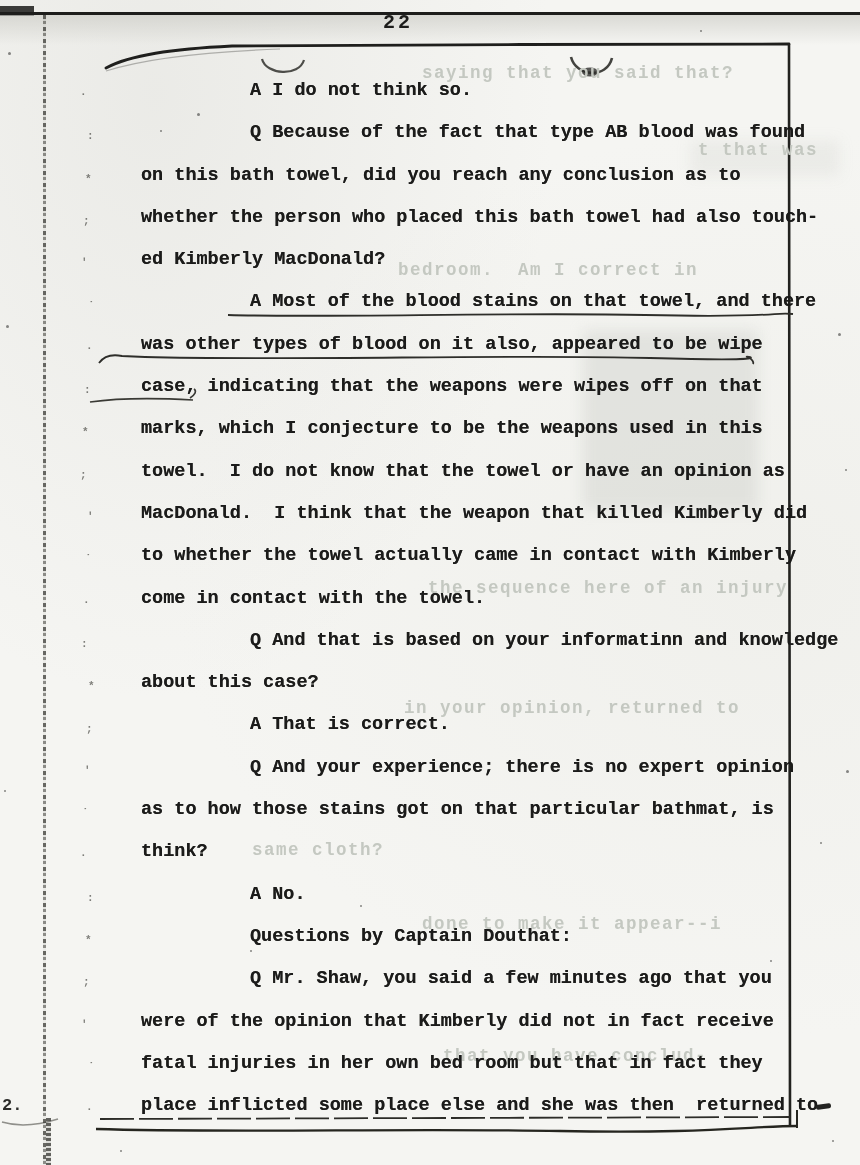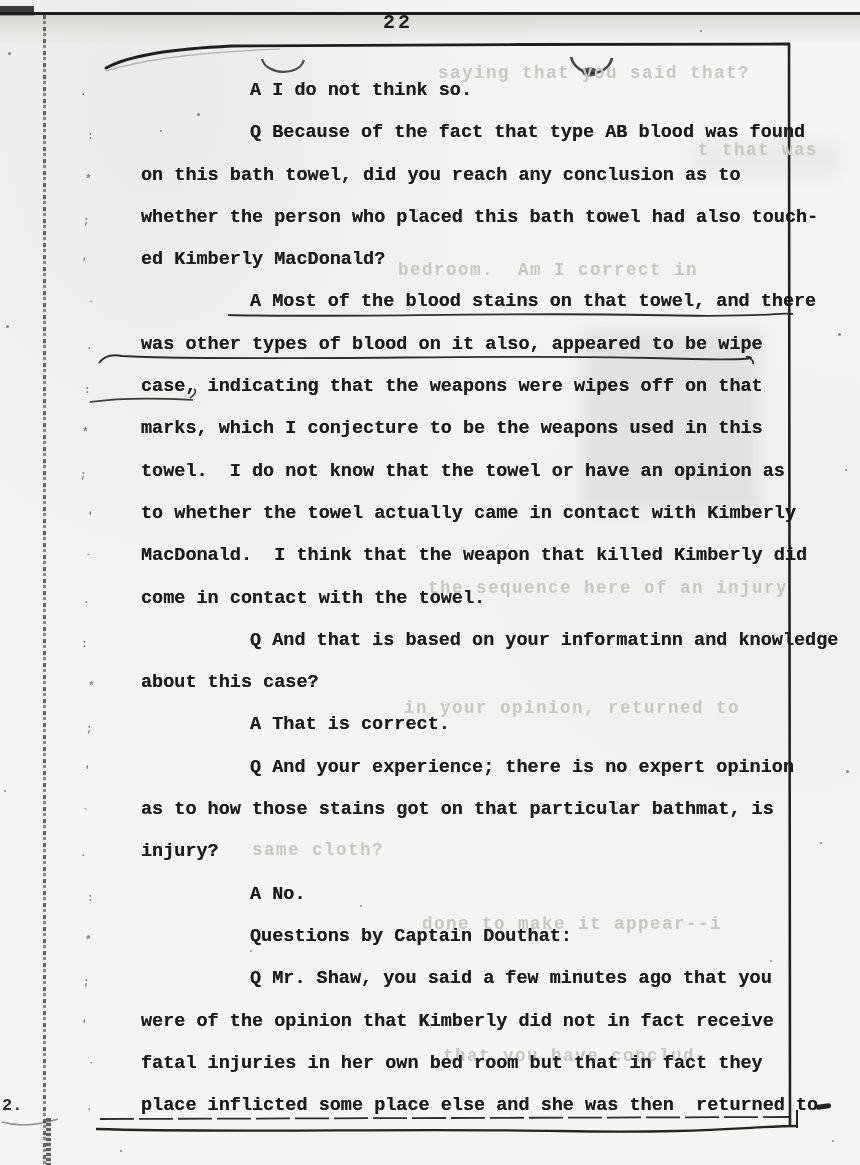--- a/index.html
+++ b/index.html
@@ -103,50 +103,50 @@
     <path d="M90,402 C118,398 158,398 193,400 M190,398 C195,395 197,391 194,389" fill="none" stroke="#3a3a35" stroke-width="1.6"></path>
 
     <path d="M262,59 C266,75 299,77 304,60" fill="none" stroke="#4d4d49" stroke-width="2.2"></path>
     <path d="M571,57 C576,77 607,79 612,58" fill="none" stroke="#43433f" stroke-width="2.6"></path>
     <ellipse cx="590" cy="72" rx="8" ry="4.5" fill="rgba(45,45,42,.8)"></ellipse>
 
     <path d="M2,1122 C22,1128 42,1124 58,1119" fill="none" stroke="rgba(60,60,55,.55)" stroke-width="1.5"></path>
   </svg>
 
   <div id="ghosts">
-      <div class="ghost" style="left: 438px; top: 63px;">saying that you said that?</div>
+      <div class="ghost" style="left: 422px; top: 63px;">saying that you said that?</div>
       <div class="ghost" style="left: 698px; top: 140px;">t that was</div>
       <div class="ghost" style="left: 398px; top: 232px; margin-top: 28px;">bedroom.  Am I correct in</div>
       <div class="ghost" style="left: 428px; top: 578px;">the sequence here of an injury</div>
       <div class="ghost" style="left: 404px; top: 698px;">in your opinion, returned to</div>
       <div class="ghost" style="left: 252px; top: 840px;">same cloth?</div>
       <div class="ghost" style="left: 422px; top: 914px;">done to make it appear--i</div>
       <div class="ghost" style="left: 443px; top: 1046px;">that you have conclud-</div>
     </div>
 
   <div id="transcript">
       <div class="tline indent">A I do not think so.</div>
       <div class="tline indent">Q Because of the fact that type AB blood was found</div>
       <div class="tline">on this bath towel, did you reach any conclusion as to</div>
       <div class="tline">whether the person who placed this bath towel had also touch-</div>
       <div class="tline">ed Kimberly MacDonald?</div>
       <div class="tline indent">A Most of the blood stains on that towel, and there</div>
       <div class="tline">was other types of blood on it also, appeared to be wipe</div>
       <div class="tline">case, indicating that the weapons were wipes off on that</div>
       <div class="tline">marks, which I conjecture to be the weapons used in this</div>
       <div class="tline">towel.  I do not know that the towel or have an opinion as</div>
+      <div class="tline">MacDonald.  I think that the weapon that killed Kimberly did</div>
       <div class="tline">to whether the towel actually came in contact with Kimberly</div>
-      <div class="tline">MacDonald.  I think that the weapon that killed Kimberly did</div>
       <div class="tline">come in contact with the towel.</div>
       <div class="tline indent">Q And that is based on your informatinn and knowledge</div>
       <div class="tline">about this case?</div>
       <div class="tline indent">A That is correct.</div>
       <div class="tline indent">Q And your experience; there is no expert opinion</div>
       <div class="tline">as to how those stains got on that particular bathmat, is</div>
-      <div class="tline">injury?</div>
+      <div class="tline">think?</div>
       <div class="tline indent">A No.</div>
       <div class="tline indent">Questions by Captain Douthat:</div>
       <div class="tline indent">Q Mr. Shaw, you said a few minutes ago that you</div>
       <div class="tline">were of the opinion that Kimberly did not in fact receive</div>
       <div class="tline">fatal injuries in her own bed room but that in fact they</div>
       <div class="tline">place inflicted some place else and she was then  returned to</div>
     </div>
 
   <div class="edge-mark" style="left:2px;top:1096px;font-size:17px;">2.</div>
   <div class="dash-mark"></div>

